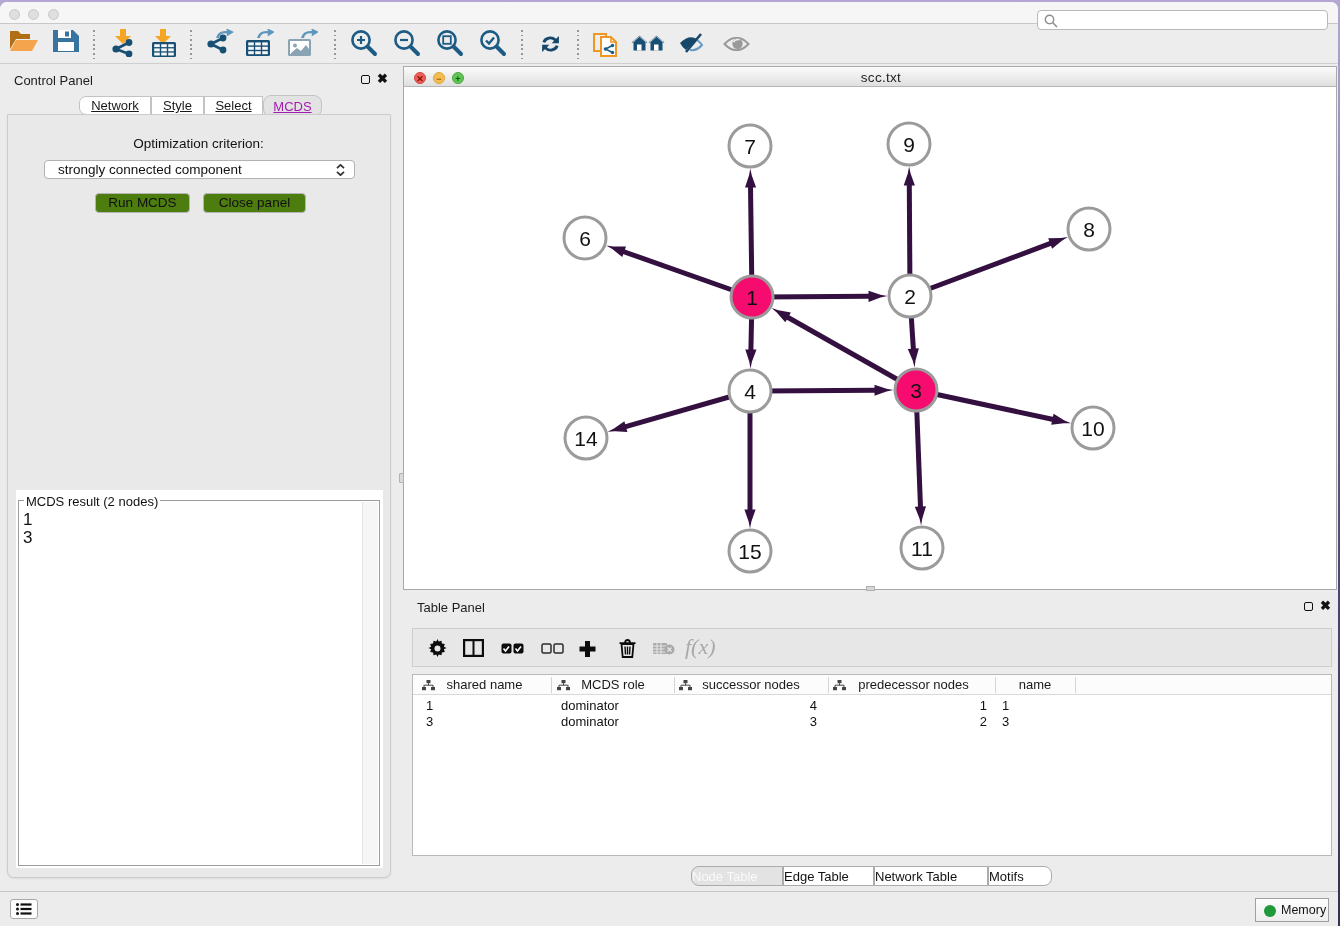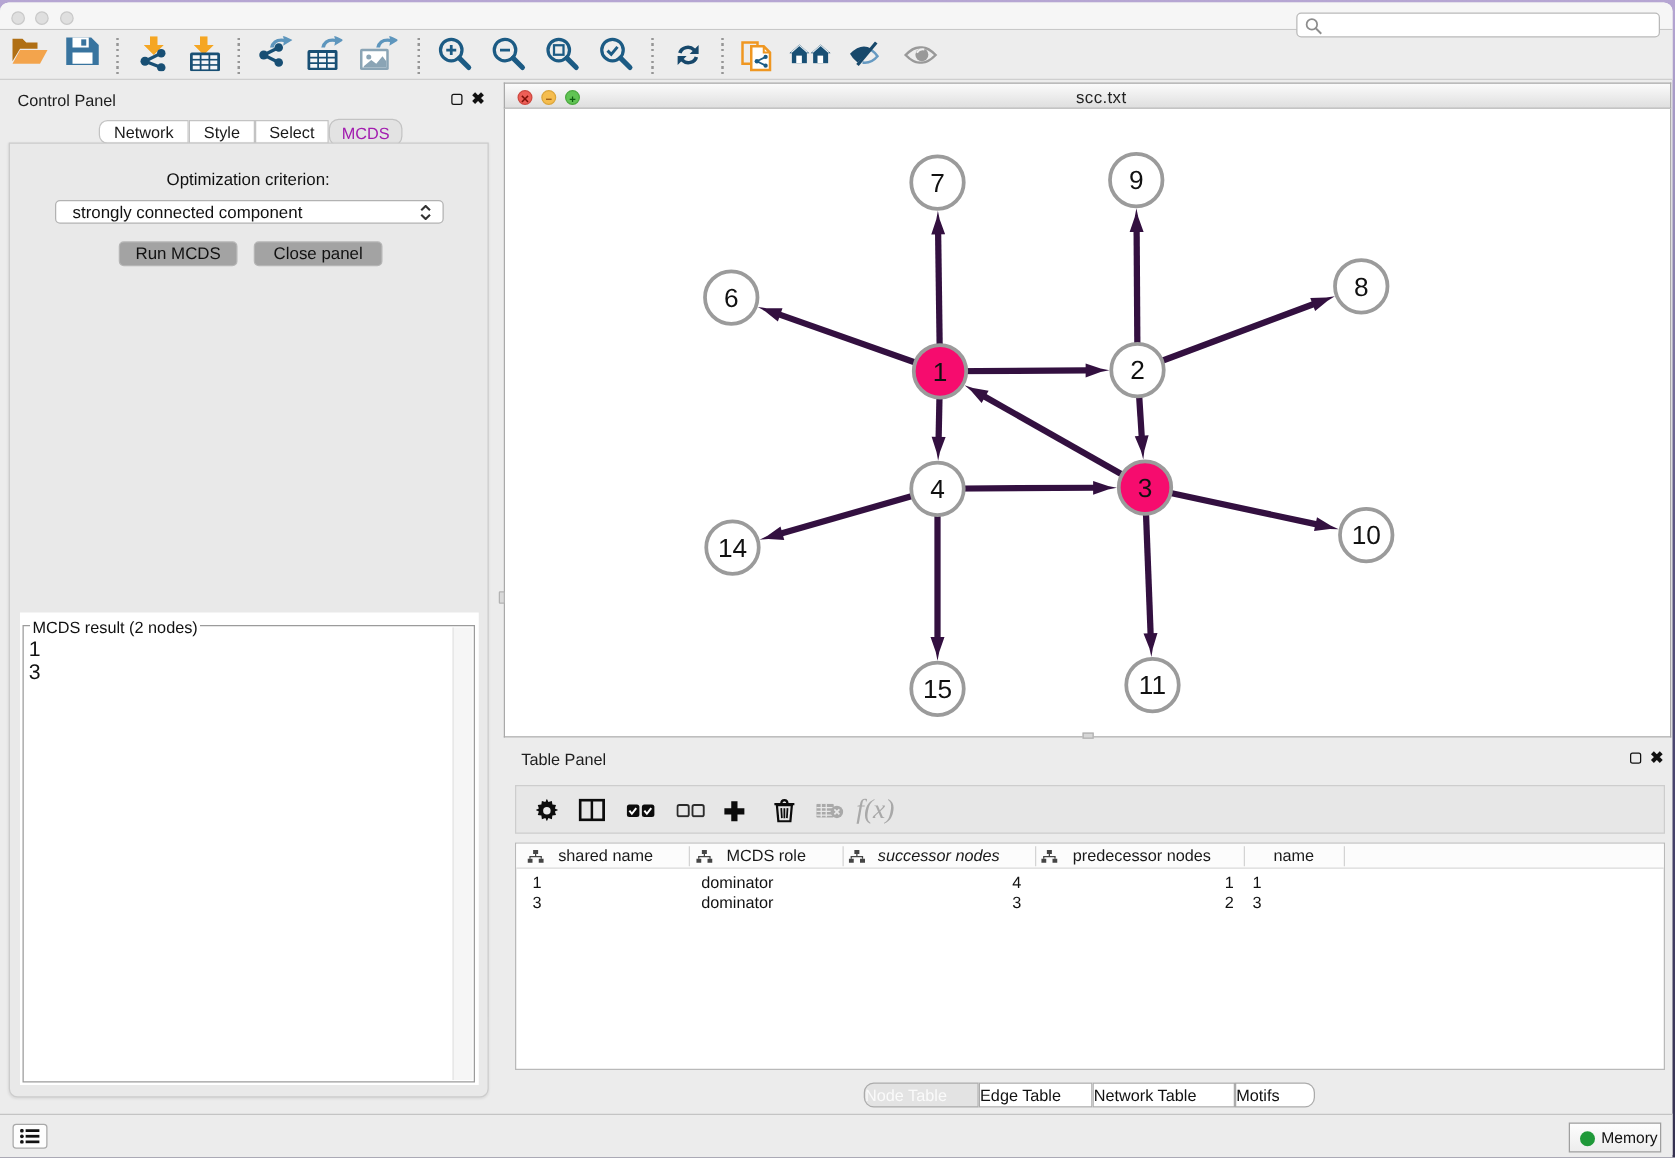--- a/index.html
+++ b/index.html
@@ -14,25 +14,25 @@
 
 #toolbar { position:absolute; left:0; top:24px; width:1338px; height:40px; background:#ededed; border-bottom:1px solid #cfcfcf; }
 .tsep { position:absolute; top:6px; height:30px; width:1.6px; background:repeating-linear-gradient(#969696 0 1.8px, rgba(0,0,0,0) 1.8px 4.6px); }
 .ticon { position:absolute; top:5px; }
 #searchbox { position:absolute; left:1037px; top:10px; width:291px; height:20px; background:#fff; border:1px solid #b9b9b9; border-radius:4px; }
 
 #cpheader { position:absolute; left:0; top:64px; width:397px; height:28px; }
 #cptitle { position:absolute; left:14px; top:9px; font-size:13px; color:#1d1d1d; }
 .sqicon { position:absolute; width:9px; height:9px; border:1.5px solid #111; border-radius:2px; }
 .xicon { position:absolute; font-size:13px; font-weight:bold; color:#111; }
-.tab { position:absolute; top:96px; height:19px; background:#fff; border:1px solid #c3c3c3; font-size:13px; color:#1a1a1a; text-align:center; line-height:18px; }
+.tab { position:absolute; top:96px; height:19px; background:#fff; border:1px solid #c3c3c3; font-size:13px; color:#1a1a1a; text-align:center; line-height:18px;text-decoration:underline; }
 #cppanel { position:absolute; left:7px; top:114px; width:384px; height:764px; background:#e9e9e9; border:1px solid #cccccc; border-radius:0 0 7px 7px; box-shadow:0 1px 2px rgba(0,0,0,0.08); }
 #optlabel { position:absolute; left:0; top:136px; width:397px; text-align:center; font-size:13.5px; color:#111; }
 #cpselect { position:absolute; left:44px; top:160px; width:311px; height:19px; background:#fff; border:1px solid #b2b2b2; border-radius:4px; font-size:13.5px; color:#111; line-height:17px; padding-left:13px; }
-.cpbtn { position:absolute; top:193px; height:20px; background:#a3a3a3; border:1px solid #b5b5b5; border-radius:4px; font-size:13.5px; color:#111; text-align:center; line-height:18px; }
+.cpbtn { position:absolute; top:193px; height:20px; background:#4d7c0f; border:1px solid #b5b5b5; border-radius:4px; font-size:13.5px; color:#111; text-align:center; line-height:18px; }
 #mcdsbox { position:absolute; left:16px; top:490px; width:367px; height:378px; background:#fff; }
 #mcdsborder { position:absolute; left:18px; top:500px; width:362px; height:366px; border:1px solid #9b9b9b; }
 #mcdslegend { position:absolute; left:24px; top:494px; background:#fff; padding:0 2px; font-size:13px; color:#111; }
 #mcdstext { position:absolute; left:23px; top:511px; font-size:17px; color:#111; line-height:17.5px; }
 #mcdssb { position:absolute; left:362px; top:502px; width:16px; height:362px; background:#f6f6f6; border-left:1px solid #e4e4e4; }
 
 #netpanel { position:absolute; left:403px; top:87px; width:934px; height:503px; background:#fff; border:1px solid #a9a9a9; border-top:none; }
 #nettitle { position:absolute; left:403px; top:66px; width:934px; height:21px; z-index:5; background:linear-gradient(#fbfbfb, #dfdfdf); border:1px solid #a9a9a9; border-bottom:1px solid #b5b5b5; }
 .mtl { position:absolute; top:5px; width:12px; height:12px; border-radius:50%; font-size:9px; font-weight:bold; text-align:center; line-height:12px; }
 #netname { position:absolute; top:3px; left:10px; width:934px; text-align:center; font-size:13.5px; letter-spacing:0.3px; color:#222; }
@@ -353,21 +353,21 @@
       <rect x="9" y="7" width="4" height="3.2" fill="#444"></rect>
       <path d="M6.5 3.2 v2 M2 7 v-1.8 h9 V7" stroke="#444" stroke-width="1" fill="none"></path>
     </svg>
     <div class="thsep" style="left:138px;"></div>
     <div class="thsep" style="left:261px;"></div>
     <div class="thsep" style="left:415px;"></div>
     <div class="thsep" style="left:582px;"></div>
     <div class="thsep" style="left:662px;"></div>
     <div class="thlbl" style="left:20px; width:103px; text-align:center;">shared name</div>
     <div class="thlbl" style="left:150px; width:100px; text-align:center;">MCDS role</div>
-    <div class="thlbl" style="left:272px; width:132px; text-align:center;font-style:italic;">successor nodes</div>
+    <div class="thlbl" style="left:272px; width:132px; text-align:center;">successor nodes</div>
     <div class="thlbl" style="left:428px; width:145px; text-align:center;">predecessor nodes</div>
     <div class="thlbl" style="left:582px; width:80px; text-align:center;">name</div>
     <div class="trow" style="left:13px; top:23px;">1</div>
     <div class="trow" style="left:148px; top:23px;">dominator</div>
     <div class="trow" style="left:304px; top:23px; width:100px; text-align:right;">4</div>
     <div class="trow" style="left:474px; top:23px; width:100px; text-align:right;">1</div>
     <div class="trow" style="left:589px; top:23px;">1</div>
     <div class="trow" style="left:13px; top:39px;">3</div>
     <div class="trow" style="left:148px; top:39px;">dominator</div>
     <div class="trow" style="left:304px; top:39px; width:100px; text-align:right;">3</div>

